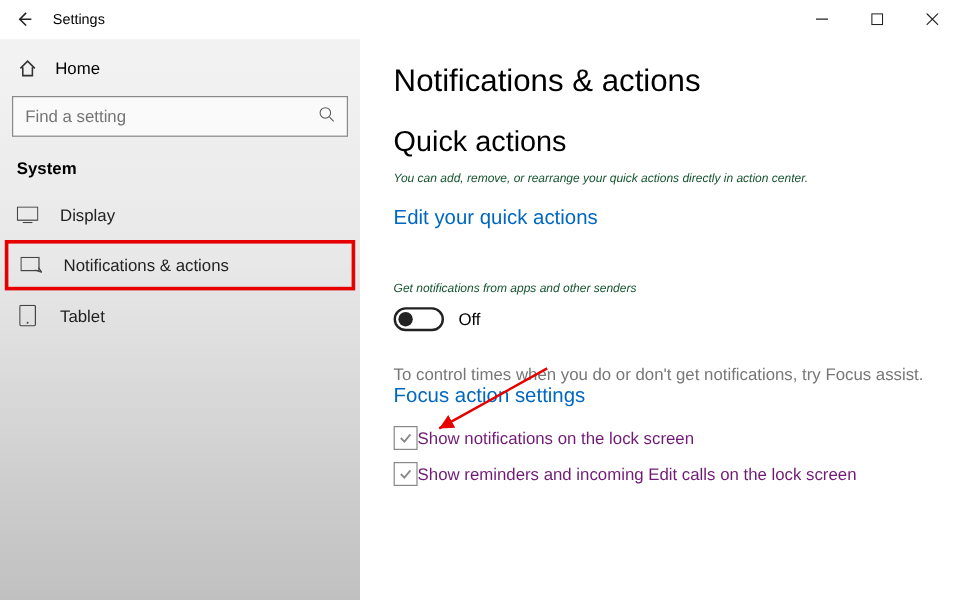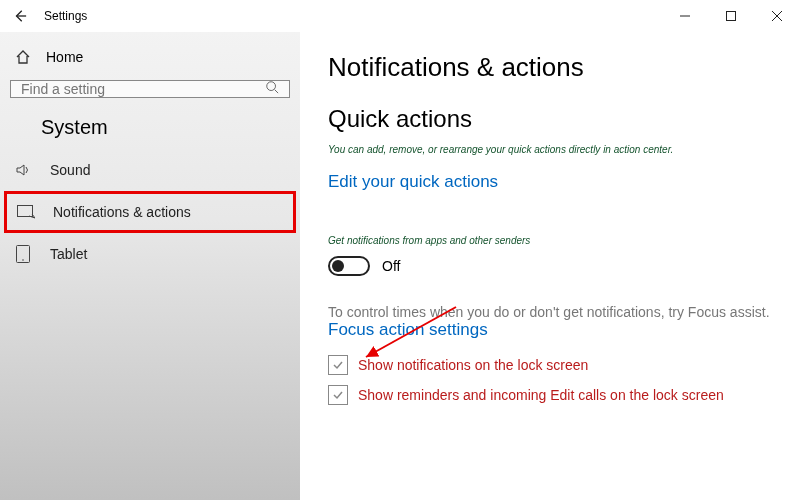--- a/index.html
+++ b/index.html
@@ -7,41 +7,41 @@
     .titlebar { height: 32px; display: flex; align-items: center; padding-left: 8px; }
     .titlebar-back { width: 24px; height: 24px; display: flex; align-items: center; justify-content: center; margin-right: 12px; }
     .titlebar-title { font-size: 12px; flex: 1; }
     .win-controls { display: flex; }
     .win-btn { width: 46px; height: 32px; display: flex; align-items: center; justify-content: center; }
     .body-wrap { display: flex; flex: 1; overflow: hidden; }
     .sidebar { width: 300px; background: linear-gradient(to bottom, #f3f3f3 0%, #e8e8e8 40%, #c0c0c0 100%); padding: 8px 0 0 0; display: flex; flex-direction: column; }
     .home-row { display: flex; align-items: center; padding: 8px 14px; gap: 14px; font-size: 14px; }
     .home-row .icon { width: 18px; height: 18px; display:flex; align-items:center; justify-content:center;}
     .search-wrap { padding: 6px 10px 12px 10px; }
-    .search { display: flex; align-items: center; border: 1px solid #888; background: #fafafa; height: 18px; padding: 3px 10px; }
+    .search { display: flex; align-items: center; border: 1px solid #888; background: #fafafa; height: 34px; padding: 3px 10px; }
     .search input { flex: 1; border: none; background: transparent; outline: none; font-size: 14px; color: #666; }
-    .sidebar-heading { font-weight: 400; font-size: 20px; padding: 6px 14px 10px 14px; margin-left: 27px; }
+    .sidebar-heading { font-weight: 700; font-size: 14px; padding: 6px 14px 10px 14px; }
     .nav { list-style: none; }
     .nav-item { display: flex; align-items: center; padding: 12px 14px; gap: 18px; font-size: 14px; color: #222; }
     .nav-item .icon { width: 18px; height: 18px; display:flex; align-items:center; justify-content:center; color:#444; }
     .nav-item.highlight { border: 3px solid #e60000; margin: 0 4px; padding: 9px 10px; }
     .content { flex: 1; padding: 20px 28px 0 28px; overflow: hidden; }
     h1.page-title { font-size: 26px; font-weight: 400; margin-bottom: 22px; }
     h2.section { font-size: 24px; font-weight: 400; margin-bottom: 10px; }
     p.body { font-size: 10px; color: #14532d; line-height: 1.45; margin-bottom: 14px; font-style: italic; }
     a.link { color: #0067c0; font-size: 17px; text-decoration: none; display: inline-block; }
     .spacer-lg { height: 34px; }
     .spacer-sm { height: 8px; }
     .toggle-row { display: flex; align-items: center; gap: 12px; margin-bottom: 28px; }
     .toggle { width: 42px; height: 20px; border-radius: 10px; border: 2px solid #222; position: relative; background:#fff; }
     .toggle .knob { width: 12px; height: 12px; background: #222; border-radius: 50%; position: absolute; left: 2px; top: 2px; }
     .toggle-label { font-size: 14px; }
     .help { font-size: 14px; color: #777; }
     .checklist { margin-top: 10px; }
-    .check-row { display:flex; align-items:center; gap:10px; padding:5px 0; font-size:14px; color:#b91c1c; }
+    .check-row { display:flex; align-items:center; padding:5px 0; font-size:14px; color:#701a75; }
     .checkbox { width:20px; height:20px; border:1px solid #888; display:flex; align-items:center; justify-content:center; color:#888;}
     .content-wrap { position: relative; }
     svg.arrow { position:absolute; left: 356px; top: 270px; }
   </style>
 </head>
 <body>
 
 <div class="titlebar">
   <div class="titlebar-back">
     <svg width="14" height="14" viewBox="0 0 16 16">
@@ -86,26 +86,26 @@
         <span><svg width="14" height="14" viewBox="0 0 16 16">
               <circle cx="7" cy="7" r="5" stroke="#555" fill="none"></circle>
               <line x1="11" y1="11" x2="15" y2="15" stroke="#555"></line>
             </svg></span>
       </div>
     </div>
     <div class="sidebar-heading">System</div>
     <ul class="nav">
       <li class="nav-item">
         <span class="icon">
-            <svg width="16" height="16" viewBox="0 0 16 16">
-              <path d="M2 6 H5 L9 3 V13 L5 10 H2 Z" stroke="#444" fill="none"></path>
-              <path d="M11 5 Q14 8 11 11" stroke="#444" fill="none"></path>
+            <svg width="18" height="14" viewBox="0 0 18 14">
+              <rect x="0.5" y="0.5" width="17" height="11" stroke="#444" fill="none"></rect>
+              <line x1="5" y1="13.5" x2="13" y2="13.5" stroke="#444"></line>
             </svg>
           </span>
-        <span>Sound</span>
+        <span>Display</span>
       </li>
       <li class="nav-item highlight">
         <span class="icon">
             <svg width="18" height="14" viewBox="0 0 18 14">
               <rect x="0.5" y="0.5" width="15" height="11" stroke="#444" fill="none"></rect>
               <path d="M15 9 L18 13 L12 11" stroke="#444" fill="none"></path>
             </svg>
           </span>
         <span>Notifications &amp; actions</span>
       </li>

